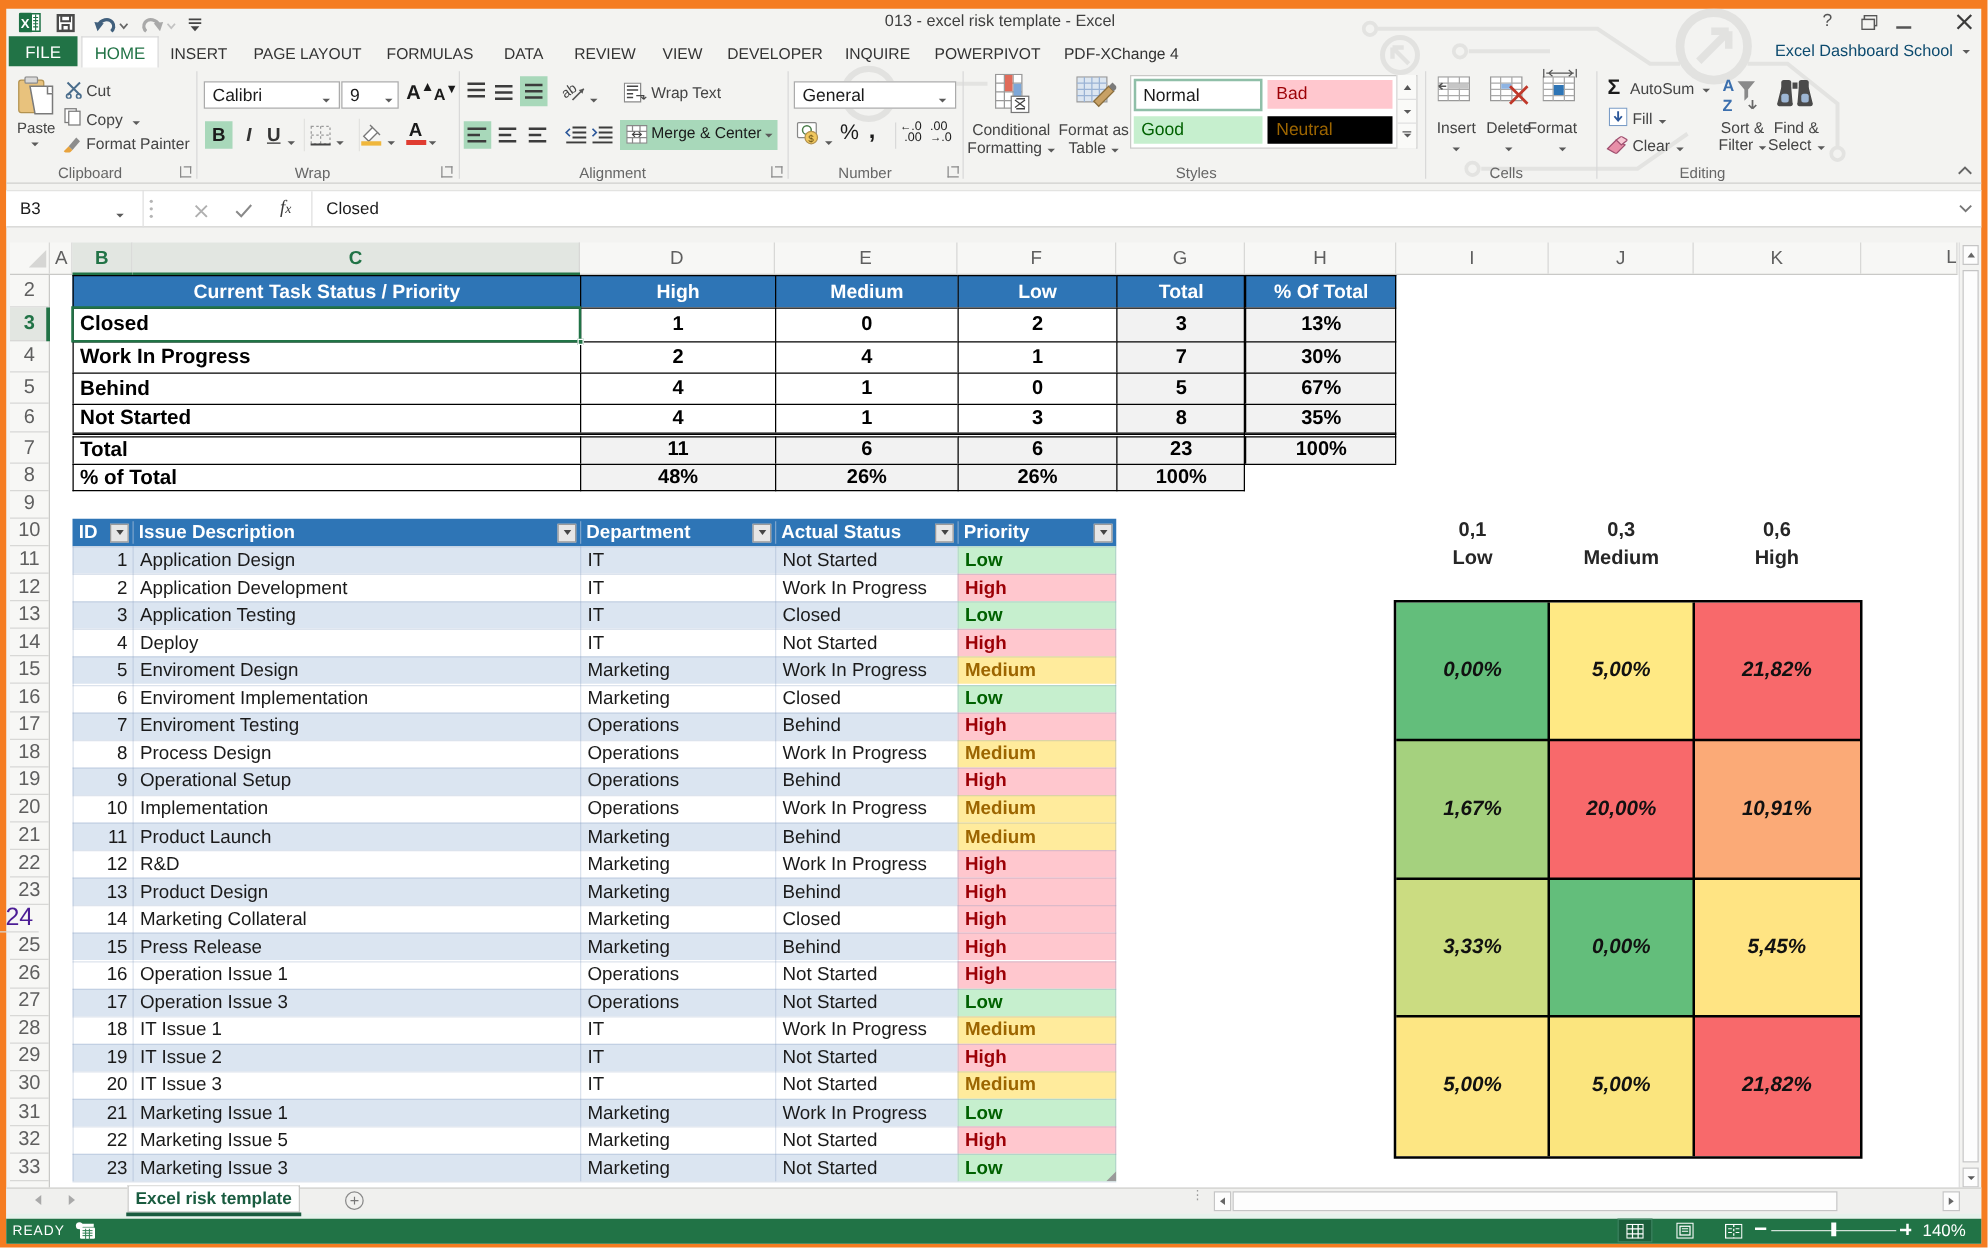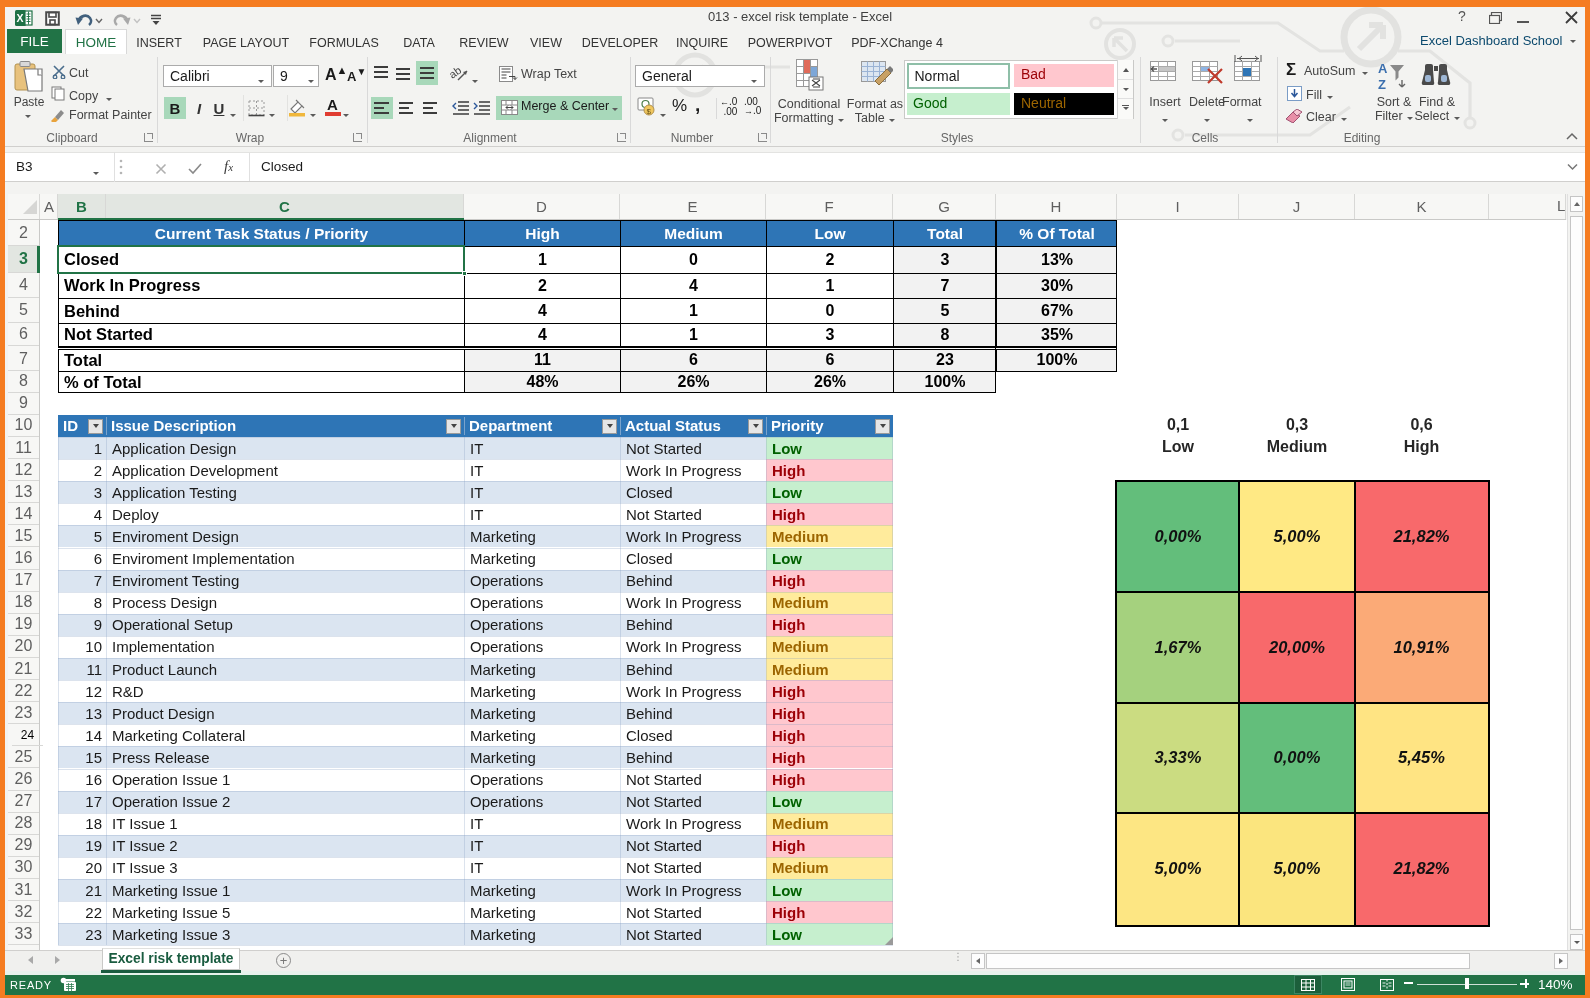--- a/index.html
+++ b/index.html
@@ -421,21 +421,21 @@
 <div class="abs ctr" style="left:8px;top:503.29999999999995px;width:31px;height:22.100000000000023px;color:#5f5f5f;font-weight:normal;font-size:16px;border-bottom:1px solid #d8d8d6;">14</div>
 <div class="abs ctr" style="left:8px;top:525.4px;width:31px;height:22.100000000000023px;color:#5f5f5f;font-weight:normal;font-size:16px;border-bottom:1px solid #d8d8d6;">15</div>
 <div class="abs ctr" style="left:8px;top:547.5px;width:31px;height:22.100000000000023px;color:#5f5f5f;font-weight:normal;font-size:16px;border-bottom:1px solid #d8d8d6;">16</div>
 <div class="abs ctr" style="left:8px;top:569.6px;width:31px;height:22.100000000000023px;color:#5f5f5f;font-weight:normal;font-size:16px;border-bottom:1px solid #d8d8d6;">17</div>
 <div class="abs ctr" style="left:8px;top:591.6999999999999px;width:31px;height:22.100000000000023px;color:#5f5f5f;font-weight:normal;font-size:16px;border-bottom:1px solid #d8d8d6;">18</div>
 <div class="abs ctr" style="left:8px;top:613.8px;width:31px;height:22.100000000000023px;color:#5f5f5f;font-weight:normal;font-size:16px;border-bottom:1px solid #d8d8d6;">19</div>
 <div class="abs ctr" style="left:8px;top:635.9px;width:31px;height:22.100000000000023px;color:#5f5f5f;font-weight:normal;font-size:16px;border-bottom:1px solid #d8d8d6;">20</div>
 <div class="abs ctr" style="left:8px;top:658.0px;width:31px;height:22.100000000000023px;color:#5f5f5f;font-weight:normal;font-size:16px;border-bottom:1px solid #d8d8d6;">21</div>
 <div class="abs ctr" style="left:8px;top:680.1px;width:31px;height:22.100000000000023px;color:#5f5f5f;font-weight:normal;font-size:16px;border-bottom:1px solid #d8d8d6;">22</div>
 <div class="abs ctr" style="left:8px;top:702.1999999999999px;width:31px;height:22.100000000000023px;color:#5f5f5f;font-weight:normal;font-size:16px;border-bottom:1px solid #d8d8d6;">23</div>
-<div class="abs ctr" style="left:12px;top:724.3000000000001px;width:31px;height:22.100000000000023px;color:#000000;font-weight:normal;font-size:12px;border-bottom:1px solid #d8d8d6;">24</div>
+<div class="abs ctr" style="left:0;top:724.3000000000001px;width:31px;height:22.100000000000023px;color:#4c1d95;font-weight:normal;font-size:20px;border-bottom:1px solid #d8d8d6;">24</div>
 <div class="abs ctr" style="left:8px;top:746.4px;width:31px;height:22.100000000000023px;color:#5f5f5f;font-weight:normal;font-size:16px;border-bottom:1px solid #d8d8d6;">25</div>
 <div class="abs ctr" style="left:8px;top:768.5px;width:31px;height:22.100000000000023px;color:#5f5f5f;font-weight:normal;font-size:16px;border-bottom:1px solid #d8d8d6;">26</div>
 <div class="abs ctr" style="left:8px;top:790.6px;width:31px;height:22.100000000000023px;color:#5f5f5f;font-weight:normal;font-size:16px;border-bottom:1px solid #d8d8d6;">27</div>
 <div class="abs ctr" style="left:8px;top:812.6999999999999px;width:31px;height:22.100000000000023px;color:#5f5f5f;font-weight:normal;font-size:16px;border-bottom:1px solid #d8d8d6;">28</div>
 <div class="abs ctr" style="left:8px;top:834.8000000000001px;width:31px;height:22.100000000000023px;color:#5f5f5f;font-weight:normal;font-size:16px;border-bottom:1px solid #d8d8d6;">29</div>
 <div class="abs ctr" style="left:8px;top:856.9px;width:31px;height:22.100000000000023px;color:#5f5f5f;font-weight:normal;font-size:16px;border-bottom:1px solid #d8d8d6;">30</div>
 <div class="abs ctr" style="left:8px;top:879.0px;width:31px;height:22.100000000000023px;color:#5f5f5f;font-weight:normal;font-size:16px;border-bottom:1px solid #d8d8d6;">31</div>
 <div class="abs ctr" style="left:8px;top:901.1px;width:31px;height:22.100000000000023px;color:#5f5f5f;font-weight:normal;font-size:16px;border-bottom:1px solid #d8d8d6;">32</div>
 <div class="abs ctr" style="left:8px;top:923.1999999999999px;width:31px;height:22.100000000000023px;color:#5f5f5f;font-weight:normal;font-size:16px;border-bottom:1px solid #d8d8d6;">33</div>
 <div class="cell" style="left:58px;top:220px;width:406px;height:26px;background:#2e75b6;border-left:1px solid #000;border-top:1px solid #000;justify-content:center;font-size:15.5px;font-weight:bold;color:#fff">Current Task Status / Priority</div>
@@ -619,21 +619,21 @@
 <div class="abs" style="left:58px;top:768.5000000000003px;width:708px;height:22.1px;background:#fff"></div>
 <div class="abs" style="left:766px;top:768.5000000000003px;width:127px;height:22.1px;background:#ffc7ce"></div>
 <div class="cell" style="left:58px;top:768.5000000000003px;width:44px;height:22.1px;justify-content:flex-end;font-size:15px;color:#1a1a1a">16</div>
 <div class="cell" style="left:112px;top:768.5000000000003px;width:352px;height:22.1px;font-size:15px;color:#1a1a1a">Operation Issue 1</div>
 <div class="cell" style="left:470px;top:768.5000000000003px;width:150px;height:22.1px;font-size:15px;color:#1a1a1a">Operations</div>
 <div class="cell" style="left:626px;top:768.5000000000003px;width:140px;height:22.1px;font-size:15px;color:#1a1a1a">Not Started</div>
 <div class="cell" style="left:772px;top:768.5000000000003px;width:121px;height:22.1px;font-size:15px;font-weight:bold;color:#9c0006">High</div>
 <div class="abs" style="left:58px;top:790.6000000000004px;width:708px;height:22.1px;background:#dbe5f1"></div>
 <div class="abs" style="left:766px;top:790.6000000000004px;width:127px;height:22.1px;background:#c6efce"></div>
 <div class="cell" style="left:58px;top:790.6000000000004px;width:44px;height:22.1px;justify-content:flex-end;font-size:15px;color:#1a1a1a">17</div>
-<div class="cell" style="left:112px;top:790.6000000000004px;width:352px;height:22.1px;font-size:15px;color:#1a1a1a">Operation Issue 2</div>
+<div class="cell" style="left:112px;top:790.6000000000004px;width:352px;height:22.1px;font-size:15px;color:#1a1a1a">Operation Issue 3</div>
 <div class="cell" style="left:470px;top:790.6000000000004px;width:150px;height:22.1px;font-size:15px;color:#1a1a1a">Operations</div>
 <div class="cell" style="left:626px;top:790.6000000000004px;width:140px;height:22.1px;font-size:15px;color:#1a1a1a">Not Started</div>
 <div class="cell" style="left:772px;top:790.6000000000004px;width:121px;height:22.1px;font-size:15px;font-weight:bold;color:#006100">Low</div>
 <div class="abs" style="left:58px;top:812.7000000000004px;width:708px;height:22.1px;background:#fff"></div>
 <div class="abs" style="left:766px;top:812.7000000000004px;width:127px;height:22.1px;background:#ffeb9c"></div>
 <div class="cell" style="left:58px;top:812.7000000000004px;width:44px;height:22.1px;justify-content:flex-end;font-size:15px;color:#1a1a1a">18</div>
 <div class="cell" style="left:112px;top:812.7000000000004px;width:352px;height:22.1px;font-size:15px;color:#1a1a1a">IT Issue 1</div>
 <div class="cell" style="left:470px;top:812.7000000000004px;width:150px;height:22.1px;font-size:15px;color:#1a1a1a">IT</div>
 <div class="cell" style="left:626px;top:812.7000000000004px;width:140px;height:22.1px;font-size:15px;color:#1a1a1a">Work In Progress</div>
 <div class="cell" style="left:772px;top:812.7000000000004px;width:121px;height:22.1px;font-size:15px;font-weight:bold;color:#9c6500">Medium</div>

